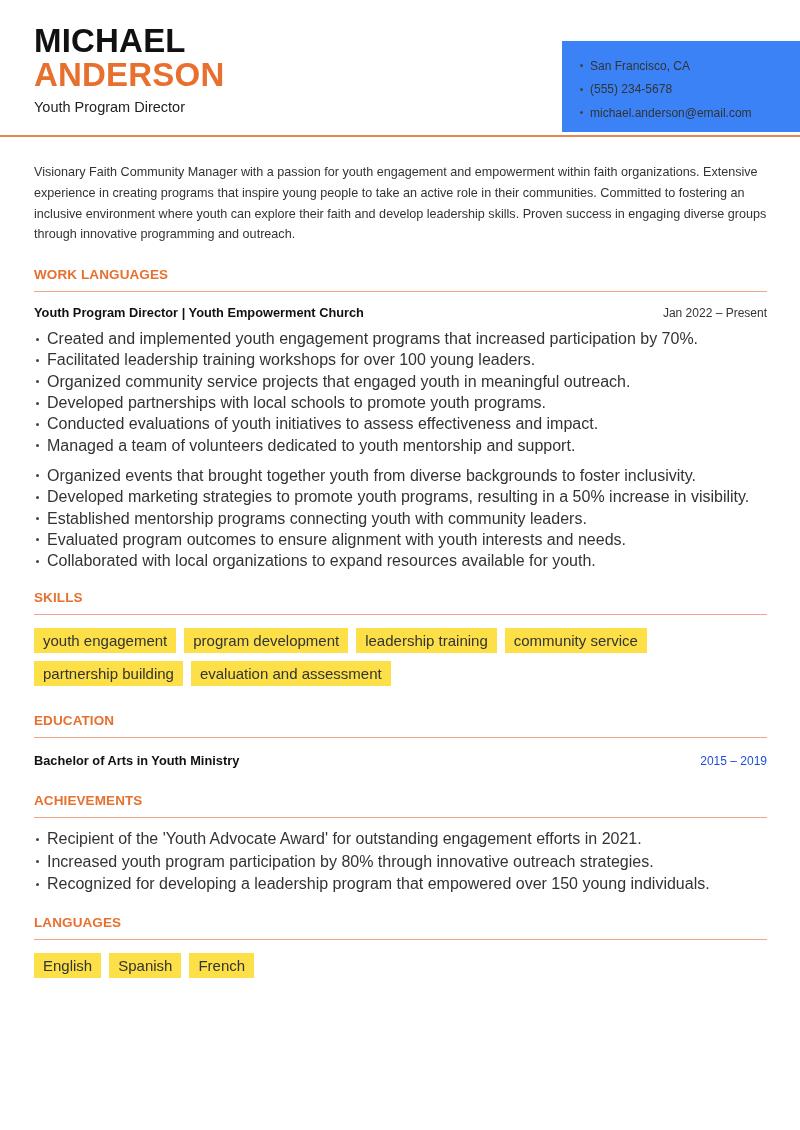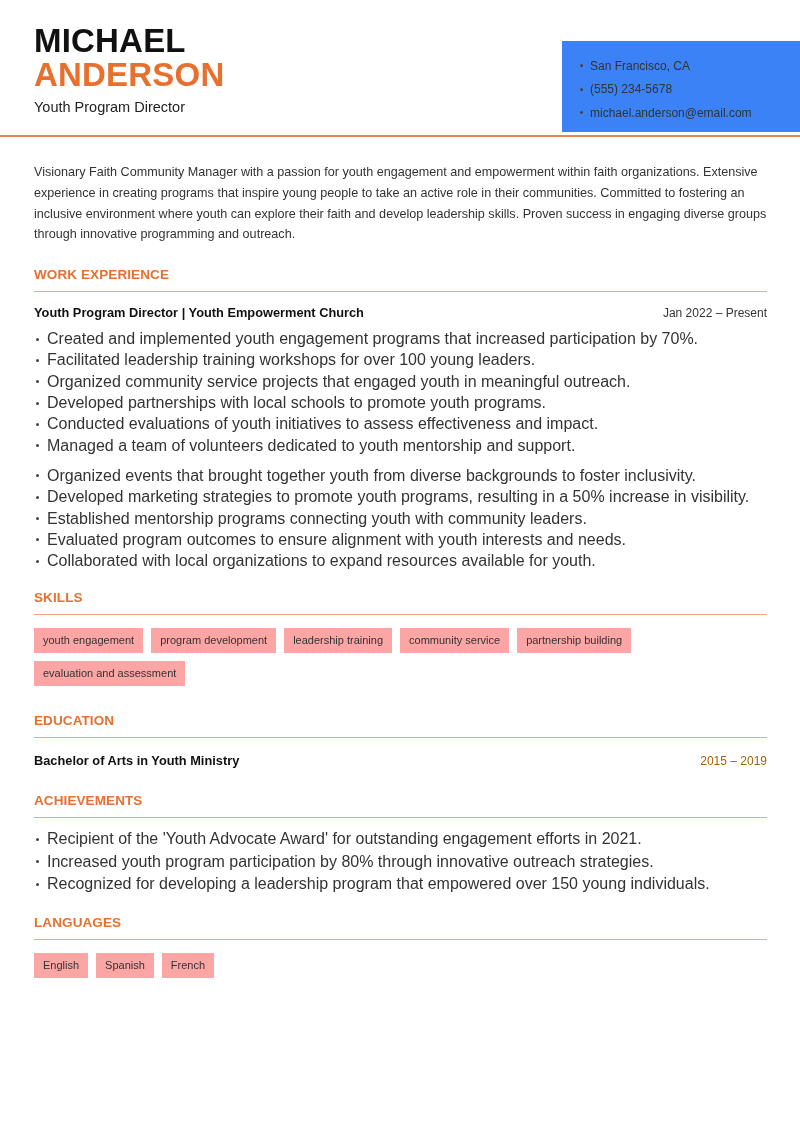--- a/index.html
+++ b/index.html
@@ -56,26 +56,26 @@
     .bullets li {
       position: relative; padding-left: 13px; font-size: 16px; color: #333333;
       line-height: 21.3px;
     }
     .bullets li::before {
       content: ""; position: absolute; left: 2px; top: 9.5px;
       width: 3px; height: 3px; background: #444; border-radius: 50%;
     }
     .tags { display: flex; flex-wrap: wrap; gap: 8px 8px; margin-top: 13px; }
     .tag {
-      background: #fca5a5; font-size: 11px; color: #333333;
+      background: #fde047; font-size: 15px; color: #333333;
       padding: 5px 9px; height: 25px; line-height: 15px;
     }
     .edu-head { display: flex; justify-content: space-between; align-items: baseline; margin-top: 15px; }
     .edu-degree { font-size: 12.8px; font-weight: 700; color: #111111; }
-    .edu-dates { font-size: 12px; color: #a16207; margin-left: 38px; }
+    .edu-dates { font-size: 12px; color: #1d4ed8; margin-left: 38px; }
     .edu-school { font-size: 12px; color: #333333; margin-top: 6px; }
   </style>
 </head>
 <body>
 
 <div class="page">
 
   <header class="header">
     <div class="name-block">
       <div class="first-name">MICHAEL</div>
@@ -95,21 +95,21 @@
         <span class="dot"></span>
         <span>michael.anderson@email.com</span>
       </div>
     </div>
   </header>
 
   <main class="content">
     <p class="summary">Visionary Faith Community Manager with a passion for youth engagement and empowerment within faith organizations. Extensive experience in creating programs that inspire young people to take an active role in their communities. Committed to fostering an inclusive environment where youth can explore their faith and develop leadership skills. Proven success in engaging diverse groups through innovative programming and outreach.</p>
 
     <section class="section">
-      <h2 class="section-title">WORK EXPERIENCE</h2>
+      <h2 class="section-title">WORK LANGUAGES</h2>
 
       <div class="job">
         <div class="job-head">
           <span class="job-role">Youth Program Director | Youth Empowerment Church</span>
           <span class="job-dates">Jan 2022 – Present</span>
         </div>
         <ul class="bullets">
           <li>Created and implemented youth engagement programs that increased participation by 70%.</li>
           <li>Facilitated leadership training workshops for over 100 young leaders.</li>
           <li>Organized community service projects that engaged youth in meaningful outreach.</li>

